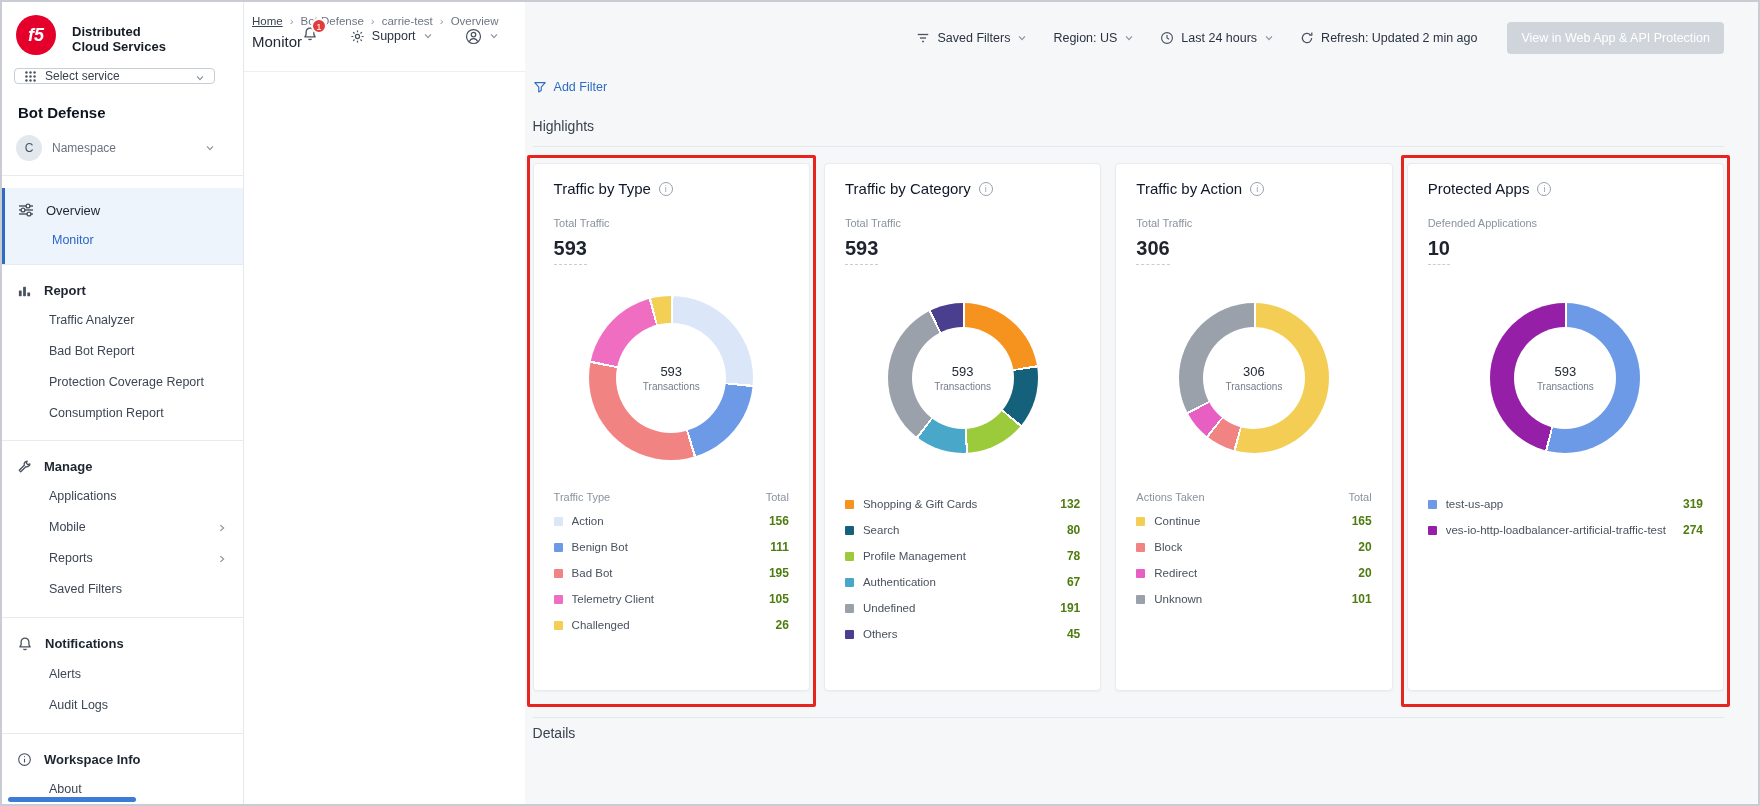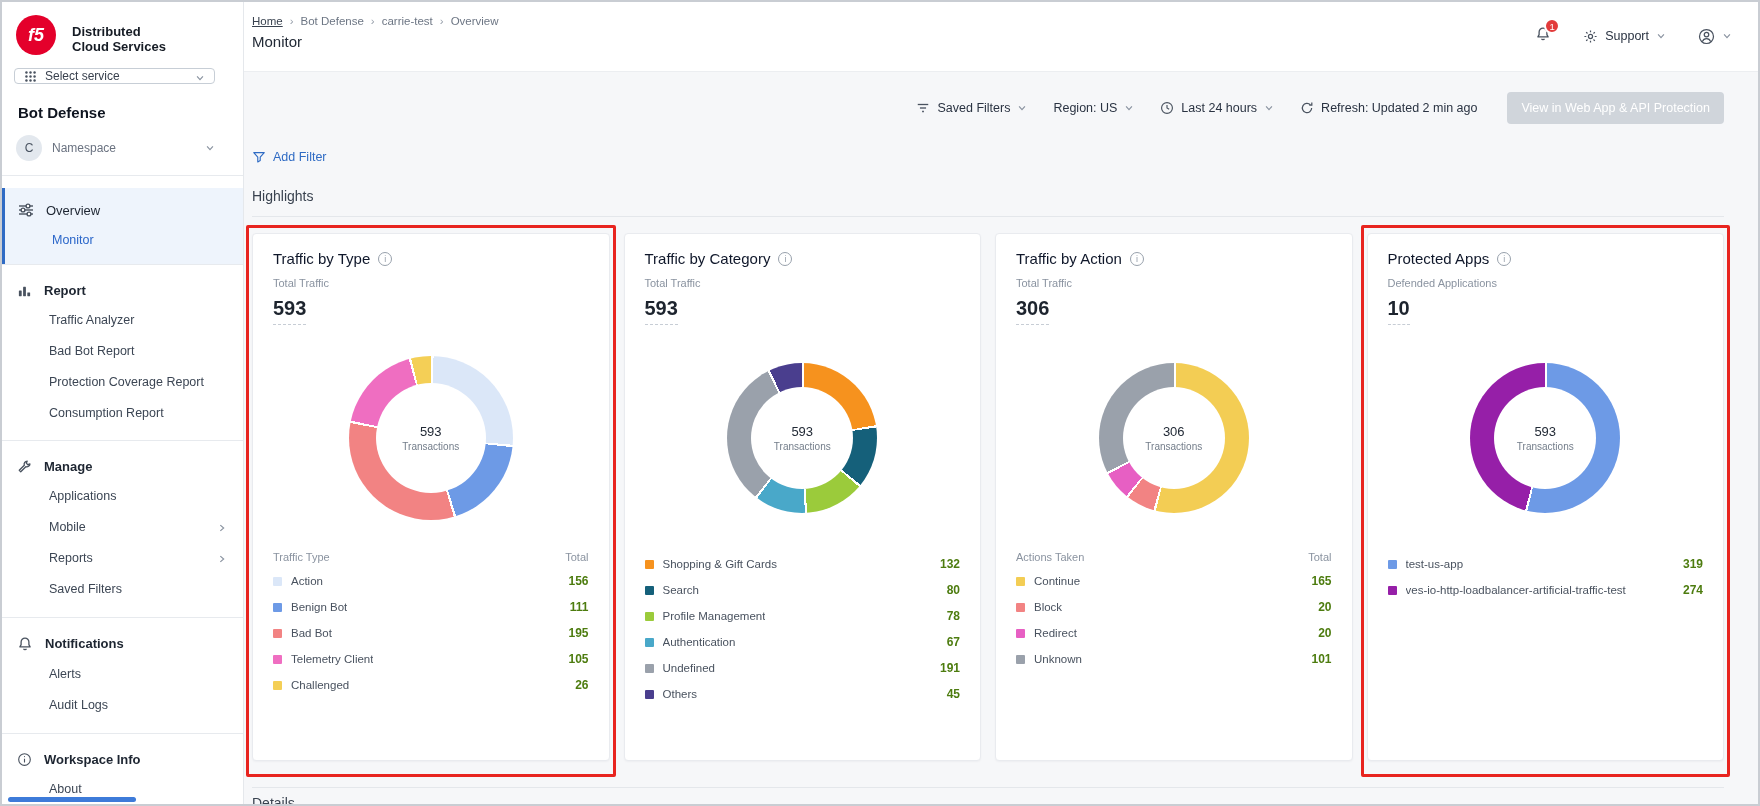--- a/index.html
+++ b/index.html
@@ -25,21 +25,21 @@
   .active-group .nav-header{font-weight:normal;padding-left:13px}
   .nav-item{display:flex;align-items:center;padding:7px 16px 7px 47px;font-size:12.5px;color:#3c4654;line-height:1.35;cursor:pointer}
   .nav-item.active{color:#2a66c9}
   .nav-item .chev-r{margin-left:auto;color:#8a93a0}
   .nav-item-label{max-width:175px}
   .icon{display:inline-flex;align-items:center;justify-content:center;color:#49525f}
   .chev{color:#8a93a0}
   .h-scrollbar{position:absolute;bottom:2px;left:6px;width:128px;height:5px;background:#3d7bd9;border-radius:3px;cursor:pointer}
 
   
-  .main{flex:1;display:flex;flex-direction:column;min-width:0}
+  .main{flex:1;display:flex;flex-direction:row;min-width:0}
   .header{height:70px;background:#fff;padding:13px 26px 0 8px;position:relative;border-bottom:1px solid #eceef1}
   .breadcrumb{font-size:11.5px;color:#6d7684;display:flex;align-items:center}
   .crumb{cursor:pointer}
   .crumb:first-child{color:#39424f;text-decoration:underline}
   .crumb + .crumb::before{content:"›";margin:0 7px;color:#9aa2ad}
   .page-title{font-size:15px;font-weight:normal;color:#222a36;margin-top:6px}
   .header-right{position:absolute;right:26px;top:24px;display:flex;align-items:center;gap:32px}
   .bell-wrap{position:relative;cursor:pointer}
   .badge{position:absolute;top:-8px;right:-9px;background:#e23b3b;color:#fff;font-size:9.5px;min-width:16px;height:16px;border-radius:9px;display:flex;align-items:center;justify-content:center;border:2px solid #fff}
   .hdr-item{display:flex;align-items:center;gap:7px;font-size:12.5px;color:#2a3342;cursor:pointer}
@@ -57,21 +57,21 @@
   .details-title{margin-top:7px}
 
   
   .cards{display:flex;gap:14px;margin-top:16px;height:528px}
   .card{flex:1;background:#fff;border:1px solid #e9ebef;border-radius:4px;padding:16px 20px;position:relative;display:flex;flex-direction:column;box-shadow:0 1px 2px rgba(20,30,50,.04)}
   .card.annotated::after{content:"";position:absolute;top:-9px;left:-7px;right:-7px;bottom:-17px;border:3px solid #e8241f;border-radius:2px;pointer-events:none}
   .card-title-row{display:flex;align-items:center;gap:8px}
   .card-title{font-size:15px;color:#0f172a}
   .info-dot{width:14px;height:14px;border:1px solid #98a1ac;color:#98a1ac;border-radius:50%;font-size:9px;display:inline-flex;align-items:center;justify-content:center;cursor:pointer}
   .info-dot::after{content:"i"}
-  .metric-label{margin-top:10px;font-size:11px;color:#8a93a0}
+  .metric-label{margin-top:20px;font-size:11px;color:#8a93a0}
   .metric-value{margin-top:8px;font-size:20px;font-weight:bold;color:#1d242e}
   .metric-value span{border-bottom:1px dashed #c7cdd5;padding-bottom:4px;display:inline-block}
   .donut-wrap{height:226px;display:flex;align-items:center;justify-content:center}
   .donut{width:150px;height:150px;border-radius:50%;position:relative}
   .donut-hole{position:absolute;inset:24px;background:#fff;border-radius:50%;display:flex;flex-direction:column;align-items:center;justify-content:center}
   .cards .card:first-child .donut{width:164px;height:164px}
   .cards .card:first-child .donut-hole{inset:27px}
   .donut-value{font-size:13px;color:#222a36}
   .donut-sub{font-size:10px;color:#737d8a;margin-top:2px}
   .legend-header{display:flex;justify-content:space-between;font-size:11px;color:#8a93a0;margin-bottom:5px}

